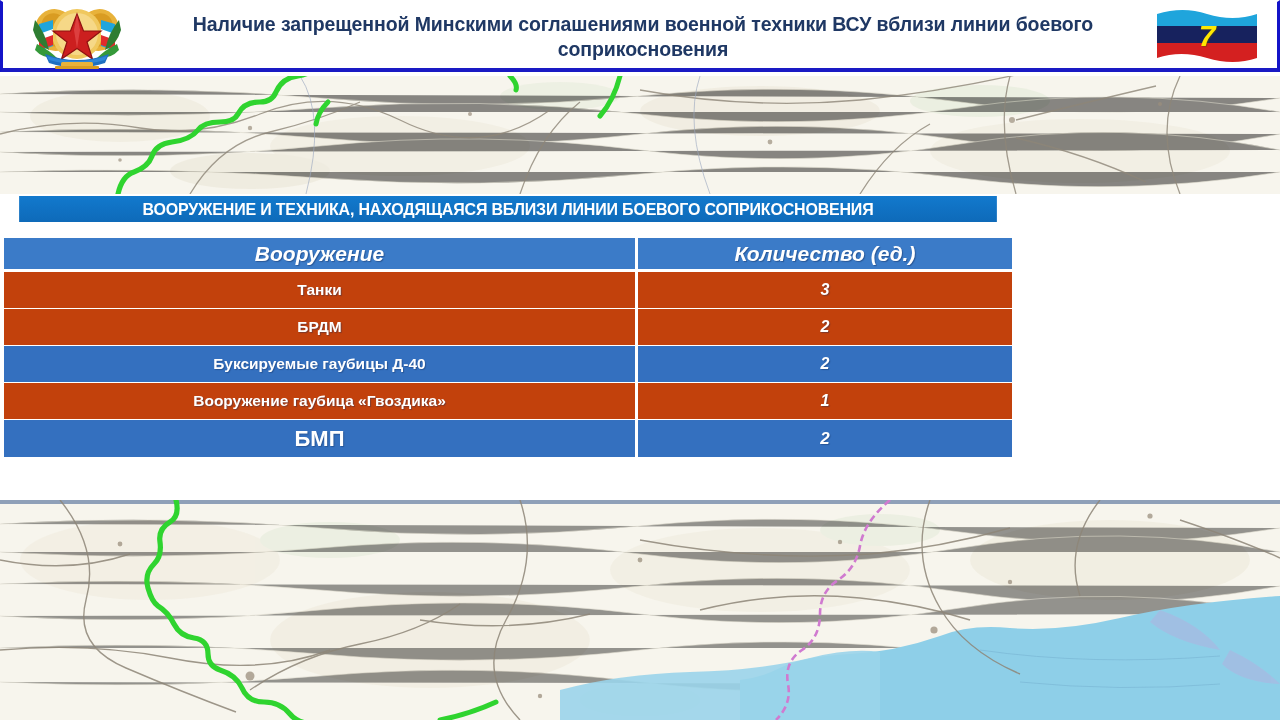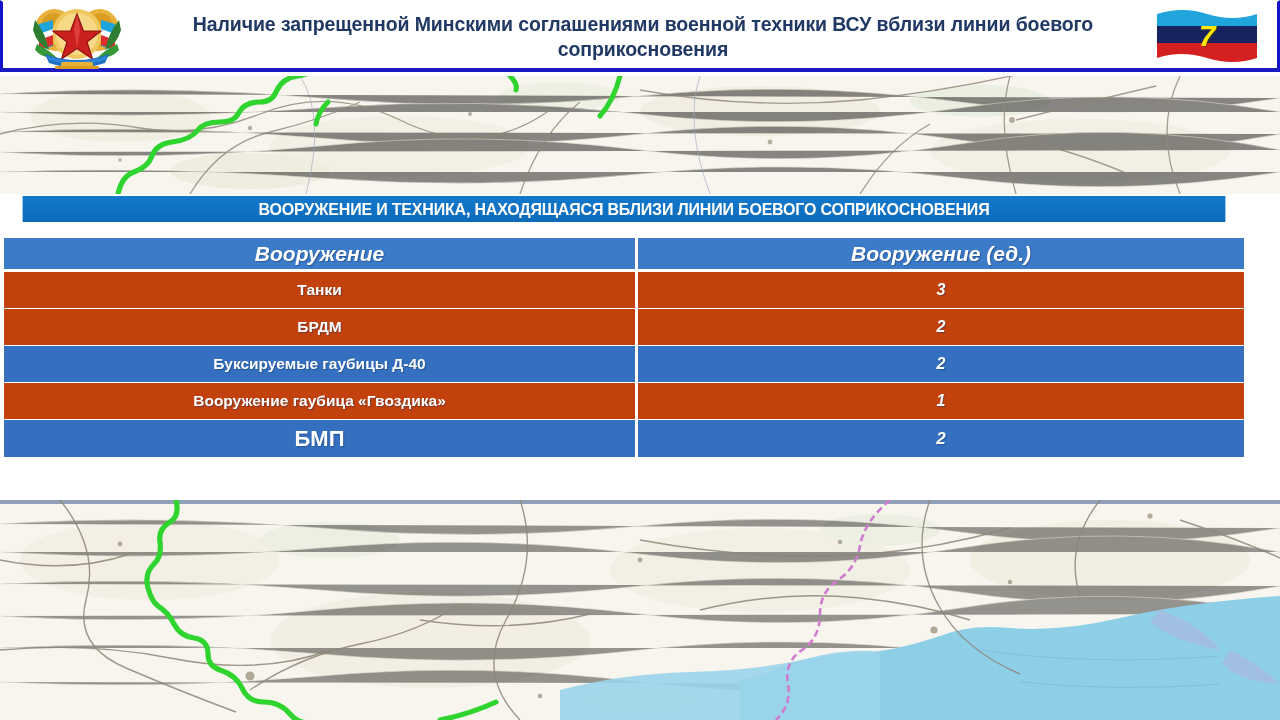--- a/index.html
+++ b/index.html
@@ -87,21 +87,21 @@
   }
   #map-top   { top: 76px; height: 118px; }
   #map-bottom{ top: 500px; height: 220px; }
 
   .map-canvas { position: absolute; inset: 0; width: 100%; height: 100%; display:block; }
 
   
   #table-block {
     position: absolute;
     left: 4px; top: 196px;
-    width: 1240px;
+    width: 1008px;
   }
 
   #table-caption {
     height: 26px;
     background: linear-gradient(#1279cd, #0e6ab9);
     color: #ffffff;
     font-size: 16.5px;
     font-weight: bold;
     display: flex; align-items: center; justify-content: center;
     letter-spacing: -0.2px;
@@ -270,21 +270,21 @@
   </div>
 
   <div id="table-block">
 
     <div id="table-caption">ВООРУЖЕНИЕ И ТЕХНИКА, НАХОДЯЩАЯСЯ ВБЛИЗИ ЛИНИИ БОЕВОГО СОПРИКОСНОВЕНИЯ</div>
 
     <table class="tbl">
       <thead>
         <tr>
           <th>Вооружение</th>
-          <th>Вооружение (ед.)</th>
+          <th>Количество (ед.)</th>
         </tr>
       </thead>
       <tbody>
         <tr class="row-light">
           <td>Танки</td>
           <td class="qty">3</td>
         </tr>
         <tr class="row-light">
           <td>БРДМ</td>
           <td class="qty">2</td>

